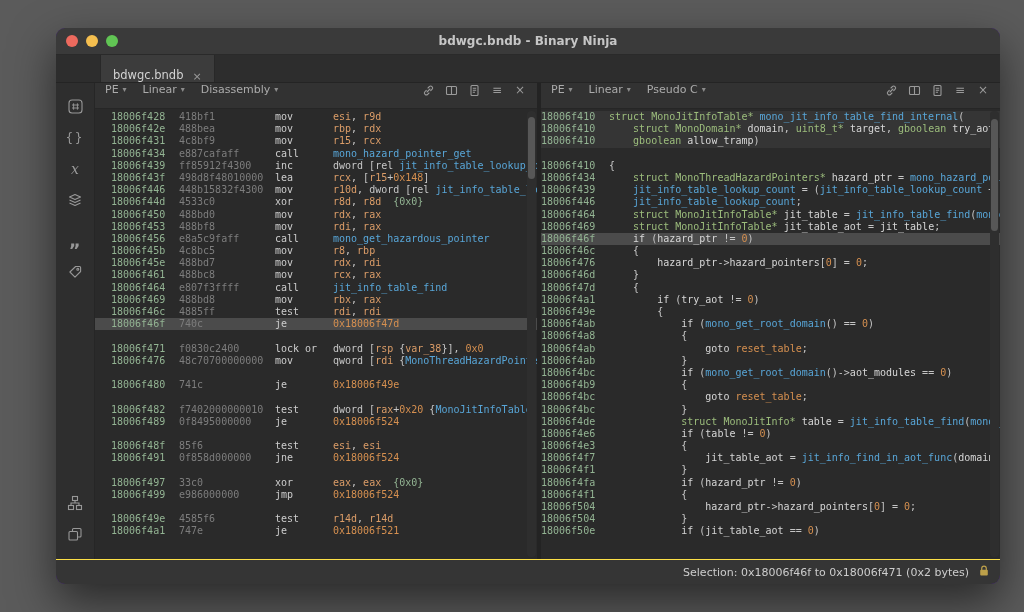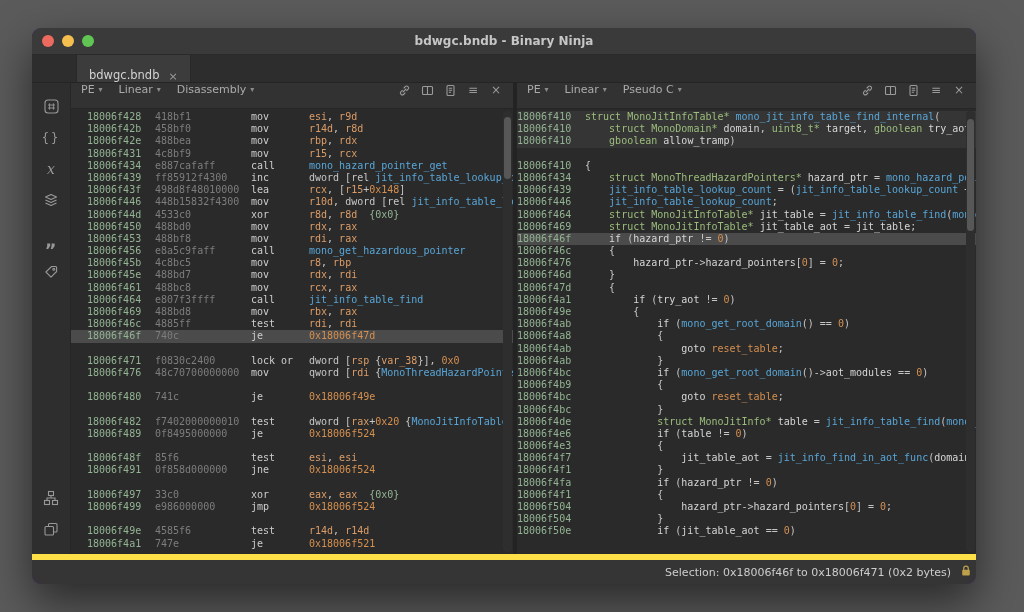--- a/index.html
+++ b/index.html
@@ -1,17 +1,17 @@
 <!DOCTYPE html>
 <html><head>
 <meta charset="utf-8">
 <style>
   html,body{margin:0;padding:0}
   body{width:1024px;height:612px;background:#5b5b5b;font-family:"DejaVu Sans",sans-serif;overflow:hidden;position:relative}
-  .window{position:absolute;left:32px;top:28px;width:944px;height:556px;background:#4c1d95;border-radius:9px;overflow:hidden;box-shadow:0 18px 45px rgba(0,0,0,.55);display:flex;flex-direction:column}
+  .window{position:absolute;left:56px;top:28px;width:944px;height:556px;background:#4c1d95;border-radius:9px;overflow:hidden;box-shadow:0 18px 45px rgba(0,0,0,.55);display:flex;flex-direction:column}
   
   .titlebar{height:26px;flex:none;background:#3a3a3a;border-bottom:1px solid #2a2a2a;position:relative;display:flex;align-items:center;justify-content:center}
   .traffic{position:absolute;left:10px;top:0;height:100%;display:flex;align-items:center;gap:8px}
   .tl{width:12px;height:12px;border-radius:50%;display:inline-block}
   .tl.red{background:#ed6a5e}.tl.yellow{background:#f5bf4f}.tl.green{background:#61c554}
   .title{font-size:12px;color:#c6c6c6;font-weight:bold}
   
   .tabbar{height:27px;flex:none;background:#2d2d2d;border-bottom:1px solid #242424;display:flex;align-items:stretch}
   .tab{display:inline-flex;align-items:flex-end;gap:9px;padding:0 12px;margin-left:44px;background:#3c3c3c;color:#d2d2d2;font-size:11.5px;border-right:1px solid #282828;border-left:1px solid #282828}
   .tab-close{color:#9a9a9a;font-size:11px;line-height:1}
@@ -50,21 +50,21 @@
   .tk.n{color:#d69050}
   .tk.lbl{color:#d69050}
   .tk.f{color:#58a6d8}
   .tk.d{color:#58a6d8}
   .tk.t{color:#9cbd7c}
   .tk.ann{color:#93b493}
   
   .vscroll{position:absolute;top:28px;right:1px;bottom:2px;width:9px;background:#2e2e2e;border-radius:4px}
   .vthumb{position:absolute;left:1px;right:1px;background:#575757;border-radius:4px}
   
-  .statusbar{height:24px;flex:none;background:#353535;border-top:6px solid #fde047;display:flex;align-items:center;justify-content:flex-end;gap:9px;padding:0 4px;font-size:11px;color:#cdcdcd}
+  .statusbar{height:24px;flex:none;background:#353535;border-top:1px solid #fde047;display:flex;align-items:center;justify-content:flex-end;gap:9px;padding:0 10px;font-size:11px;color:#cdcdcd}
 </style>
 </head>
 <body>
 
 <div class="window">
 
   <div class="titlebar">
     <div class="traffic">
       <span class="tl red"></span>
       <span class="tl yellow"></span>
@@ -158,21 +158,20 @@
                 <rect x="3" y="1.5" width="7" height="10" rx="1"></rect>
                 <path d="M4.8 4.2h3.4M4.8 6.2h3.4M4.8 8.2h2.2"></path>
               </svg>
             </span>
           <span class="tbi">≡</span>
           <span class="tbi">×</span>
         </span>
       </div>
       <div class="pane-body">
           <div class="code-line"><span class="tk addr">18006f428</span><span class="tk bytes">418bf1</span><span class="tk mnem">mov</span><span class="tk r">esi</span><span class="tk p">, </span><span class="tk r">r9d</span></div>
-          <div class="code-line"><span class="tk addr">18006f42b</span><span class="tk bytes">458bf0</span><span class="tk mnem">mov</span><span class="tk r">r14d</span><span class="tk p">, </span><span class="tk r">r8d</span></div>
           <div class="code-line"><span class="tk addr">18006f42e</span><span class="tk bytes">488bea</span><span class="tk mnem">mov</span><span class="tk r">rbp</span><span class="tk p">, </span><span class="tk r">rdx</span></div>
           <div class="code-line"><span class="tk addr">18006f431</span><span class="tk bytes">4c8bf9</span><span class="tk mnem">mov</span><span class="tk r">r15</span><span class="tk p">, </span><span class="tk r">rcx</span></div>
           <div class="code-line"><span class="tk addr">18006f434</span><span class="tk bytes">e887cafaff</span><span class="tk mnem">call</span><span class="tk f">mono_hazard_pointer_get</span></div>
           <div class="code-line"><span class="tk addr">18006f439</span><span class="tk bytes">ff85912f4300</span><span class="tk mnem">inc</span><span class="tk p">dword [rel </span><span class="tk d">jit_info_table_lookup_count</span></div>
           <div class="code-line"><span class="tk addr">18006f43f</span><span class="tk bytes">498d8f48010000</span><span class="tk mnem">lea</span><span class="tk r">rcx</span><span class="tk p">, [</span><span class="tk r">r15</span><span class="tk p">+</span><span class="tk n">0x148</span><span class="tk p">]</span></div>
           <div class="code-line"><span class="tk addr">18006f446</span><span class="tk bytes">448b15832f4300</span><span class="tk mnem">mov</span><span class="tk r">r10d</span><span class="tk p">, dword [rel </span><span class="tk d">jit_info_table_lookup_cou</span></div>
           <div class="code-line"><span class="tk addr">18006f44d</span><span class="tk bytes">4533c0</span><span class="tk mnem">xor</span><span class="tk r">r8d</span><span class="tk p">, </span><span class="tk r">r8d</span><span class="tk p">  </span><span class="tk ann">{0x0}</span></div>
           <div class="code-line"><span class="tk addr">18006f450</span><span class="tk bytes">488bd0</span><span class="tk mnem">mov</span><span class="tk r">rdx</span><span class="tk p">, </span><span class="tk r">rax</span></div>
           <div class="code-line"><span class="tk addr">18006f453</span><span class="tk bytes">488bf8</span><span class="tk mnem">mov</span><span class="tk r">rdi</span><span class="tk p">, </span><span class="tk r">rax</span></div>
           <div class="code-line"><span class="tk addr">18006f456</span><span class="tk bytes">e8a5c9faff</span><span class="tk mnem">call</span><span class="tk f">mono_get_hazardous_pointer</span></div>

